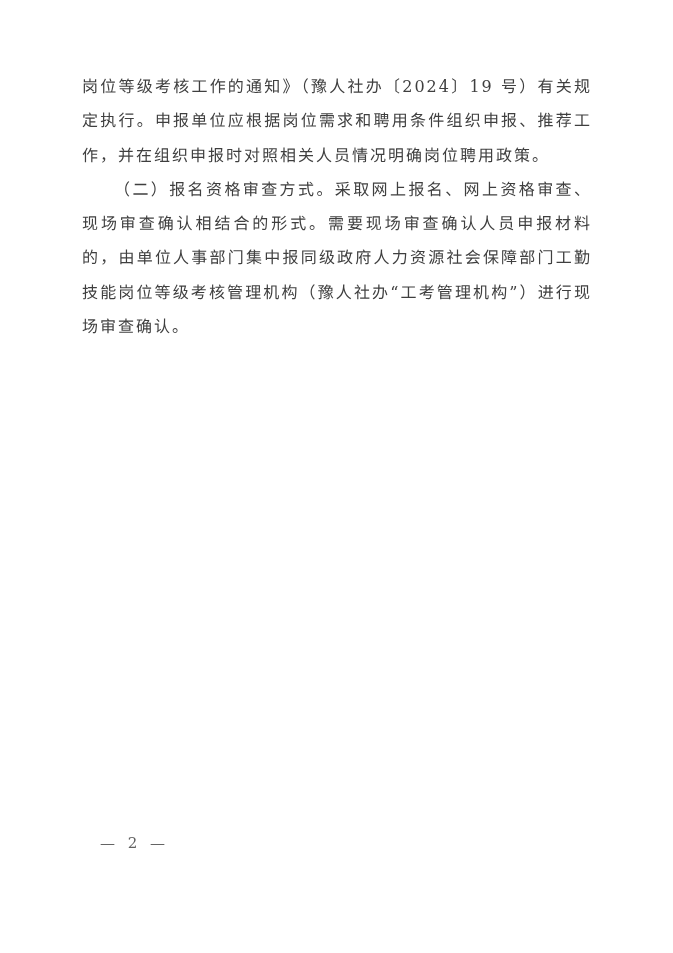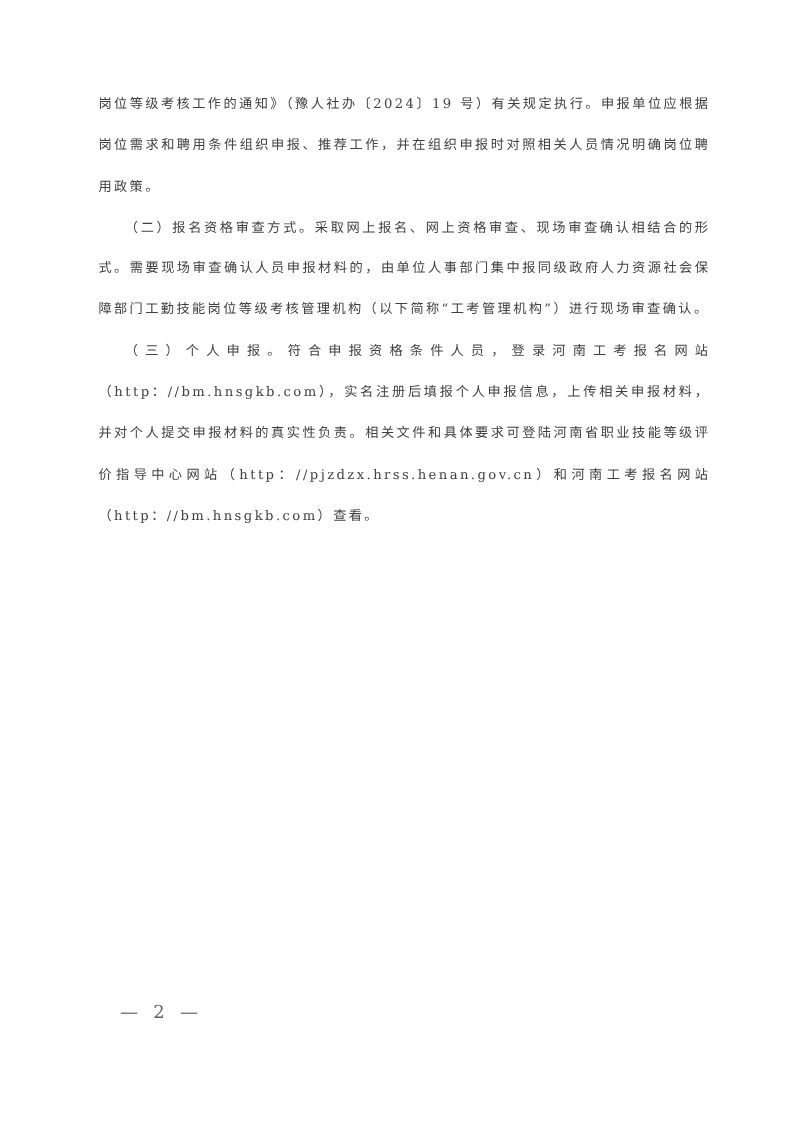--- a/index.html
+++ b/index.html
@@ -14,21 +14,21 @@
     background: #ffffff;
     overflow: hidden;
     font-family: "DejaVu Serif", "Liberation Serif", serif;
   }
   .content {
     position: absolute;
     left: 82px;
     top: 70px;
     width: 510px;
     color: #3f3f3f;
-    font-size: 11px;
+    font-size: 16px;
     line-height: 34.3px;
     letter-spacing: 2px;
     text-align: justify;
     text-justify: inter-character;
   }
   .para {
     margin: 0;
     text-indent: 2em;
   }
   .para.no-indent {
@@ -43,17 +43,16 @@
     letter-spacing: 4px;
     line-height: 34px;
   }
 </style>
 </head>
 <body>
 
 <div class="page">
   <div class="content">
     <p class="para no-indent">岗位等级考核工作的通知》（豫人社办〔2024〕19 号）有关规定执行。申报单位应根据岗位需求和聘用条件组织申报、推荐工作，并在组织申报时对照相关人员情况明确岗位聘用政策。</p>
-    <p class="para">（二）报名资格审查方式。采取网上报名、网上资格审查、现场审查确认相结合的形式。需要现场审查确认人员申报材料的，由单位人事部门集中报同级政府人力资源社会保障部门工勤技能岗位等级考核管理机构（以下简称“工考管理机构”）进行现场审查确认。</p>
-    <p class="para">（三）个人申报。符合申报资格条件人员，登录河南工考报名网站（http：//bm.hnsgkb.com），实名注册后填报个人申报信息，上传相关申报材料，并对个人提交申报材料的真实性负责。相关文件和具体要求可登陆河南省职业技能等级评价指导中心网站（http：//pjzdzx.hrss.henan.gov.cn）和河南工考报名网站（http：//bm.hnsgkb.com）查看。</p>
+    <p class="para">（二）报名资格审查方式。采取网上报名、网上资格审查、现场审查确认相结合的形式。需要现场审查确认人员申报材料的，由单位人事部门集中报同级政府人力资源社会保障部门工勤技能岗位等级考核管理机构（豫人社办“工考管理机构”）进行现场审查确认。</p>
   </div>
   <div class="page-number">— 2 —</div>
 </div>
 
 </body></html>

